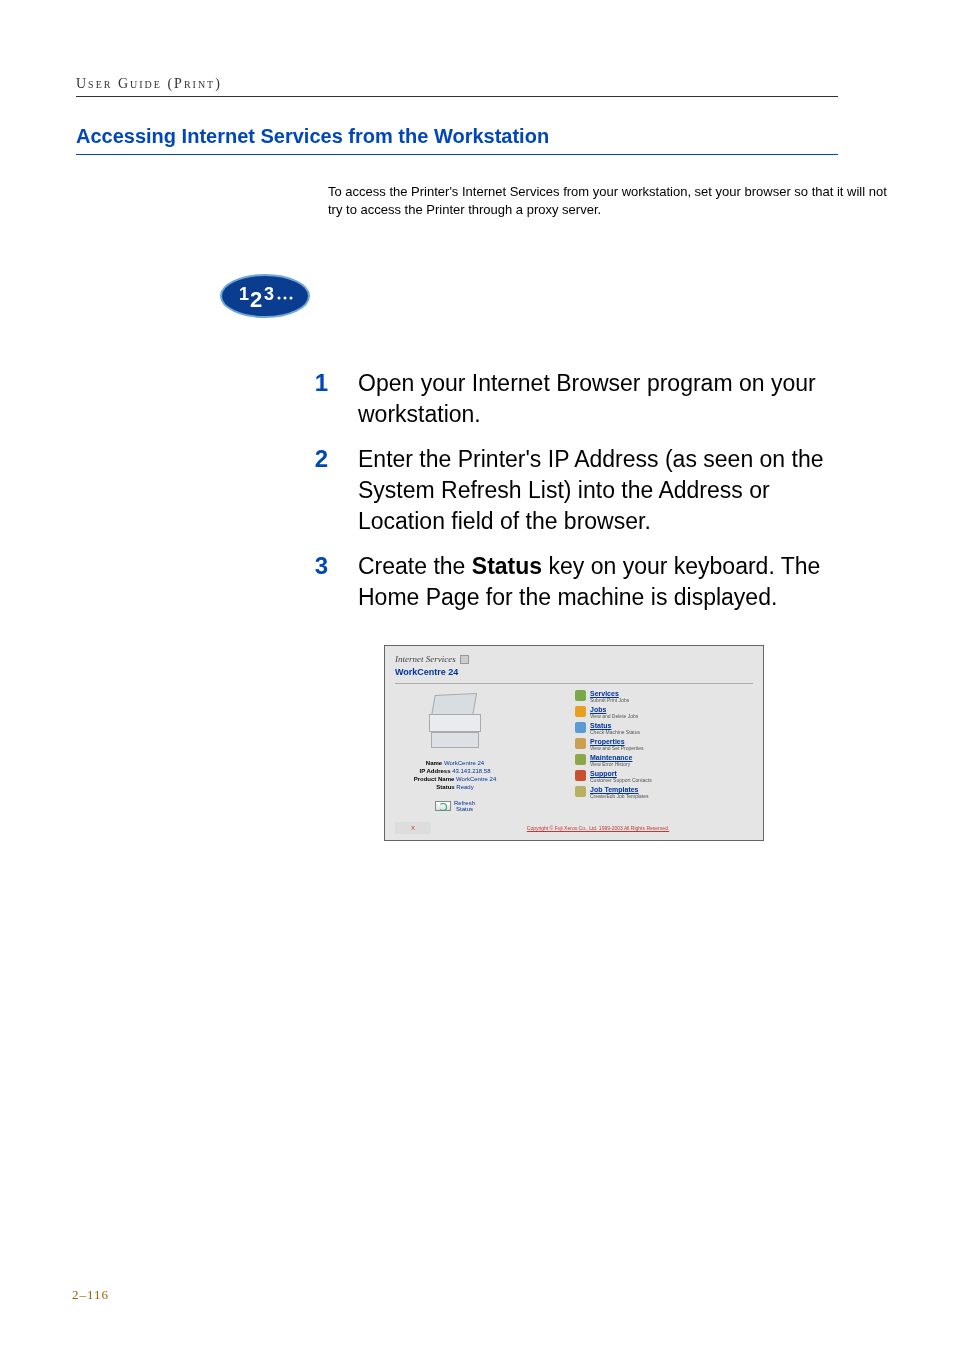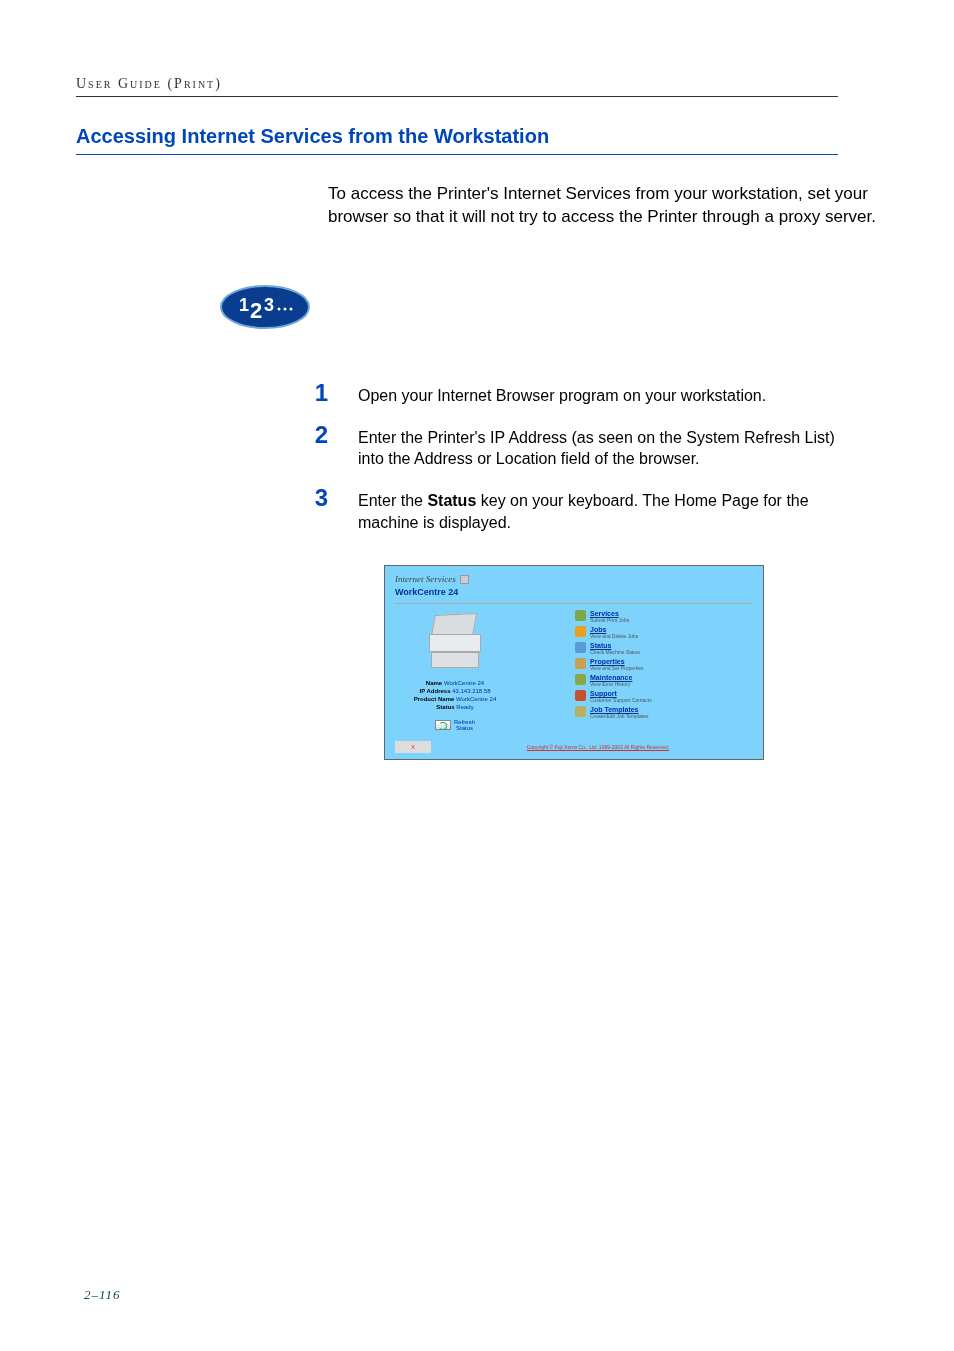--- a/index.html
+++ b/index.html
@@ -35,21 +35,21 @@
       font-weight: bold;
       margin-bottom: 6px;
     }
     .hr-title {
       border: none;
       border-top: 1px solid #0047ba;
       margin-bottom: 28px;
     }
     .intro-block {
       margin-left: 252px;
-      font-size: 17px;
+      font-size: 13px;
       line-height: 1.35;
       color: #000;
       width: 560px;
     }
     .steps-icon-wrap {
       margin-top: 56px;
       margin-left: 144px;
       margin-bottom: 46px;
     }
     .steps-icon {
@@ -66,31 +66,31 @@
       color: #0047ba;
       font-size: 24px;
       font-weight: bold;
       width: 50px;
       text-align: right;
       flex-shrink: 0;
       padding-right: 0;
     }
     .step-text {
       margin-left: 30px;
-      font-size: 16px;
+      font-size: 23px;
       line-height: 1.35;
       width: 530px;
     }
     .step-text .bold { font-weight: bold; }
     .screenshot-wrap {
       margin-top: 32px;
       margin-left: 308px;
       width: 380px;
       border: 1px solid #666;
-      background: #7dd3fc;
+      background: #e5e5e5;
       padding: 8px 10px 6px 10px;
       font-size: 7px;
     }
     .ss-topbar {
       display:flex;
       align-items:center;
       gap:4px;
       margin-bottom:3px;
     }
     .ss-title {
@@ -139,27 +139,26 @@
     .ss-link-title { font-weight:bold;text-decoration:underline;color:#0033a0;font-size:7px;line-height:1; }
     .ss-link-sub { font-size:5px;color:#555;display:block;line-height:1.2; }
     .ss-footer {
       margin-top:10px;display:flex;align-items:center;gap:12px;
     }
     .ss-footer-logo { width:36px;height:12px;background:#ddd;display:flex;align-items:center;justify-content:center;color:#c33;font-size:6px; }
     .ss-footer-text { font-size:5px;color:#c33;text-decoration:underline;flex:1;text-align:center; }
     .page-number {
       position:absolute;
       bottom:48px;
-      left:84px;
+      left:72px;
       font-size:13px;
       letter-spacing:1px;
-      color:#14532d;
+      color:#a16207;
       font-variant:small-caps;
       font-family:"Times New Roman",serif;
-      font-style:italic;
     }
     .icon-services { background:#7aa84a; }
     .icon-jobs { background:#e8a020; }
     .icon-status { background:#5a9bd4; }
     .icon-props { background:#c8a050; }
     .icon-maint { background:#8aa848; }
     .icon-support { background:#c85030; }
     .icon-templates { background:#b8b060; }
   </style>
 </head>
@@ -194,21 +193,21 @@
   </div>
 
   <div class="step-row">
     <div class="step-num">2</div>
     <div class="step-text">Enter the Printer's IP Address (as seen on the System Refresh List) into the Address or Location field of the browser.</div>
   </div>
 
   <div class="step-row">
     <div class="step-num">3</div>
     <div class="step-text">
-      <span>Enter the </span><span class="bold">Status</span><span> key on your keyboard. The Home Page for the machine is displayed.</span>
+      <span>Create the </span><span class="bold">Status</span><span> key on your keyboard. The Home Page for the machine is displayed.</span>
     </div>
   </div>
 
   <div class="screenshot-wrap">
     <div class="ss-topbar">
       <span class="ss-title">Internet Services</span>
       <span class="ss-title-icon"></span>
     </div>
     <div class="ss-device">WorkCentre 24</div>
     <hr class="ss-hr">

